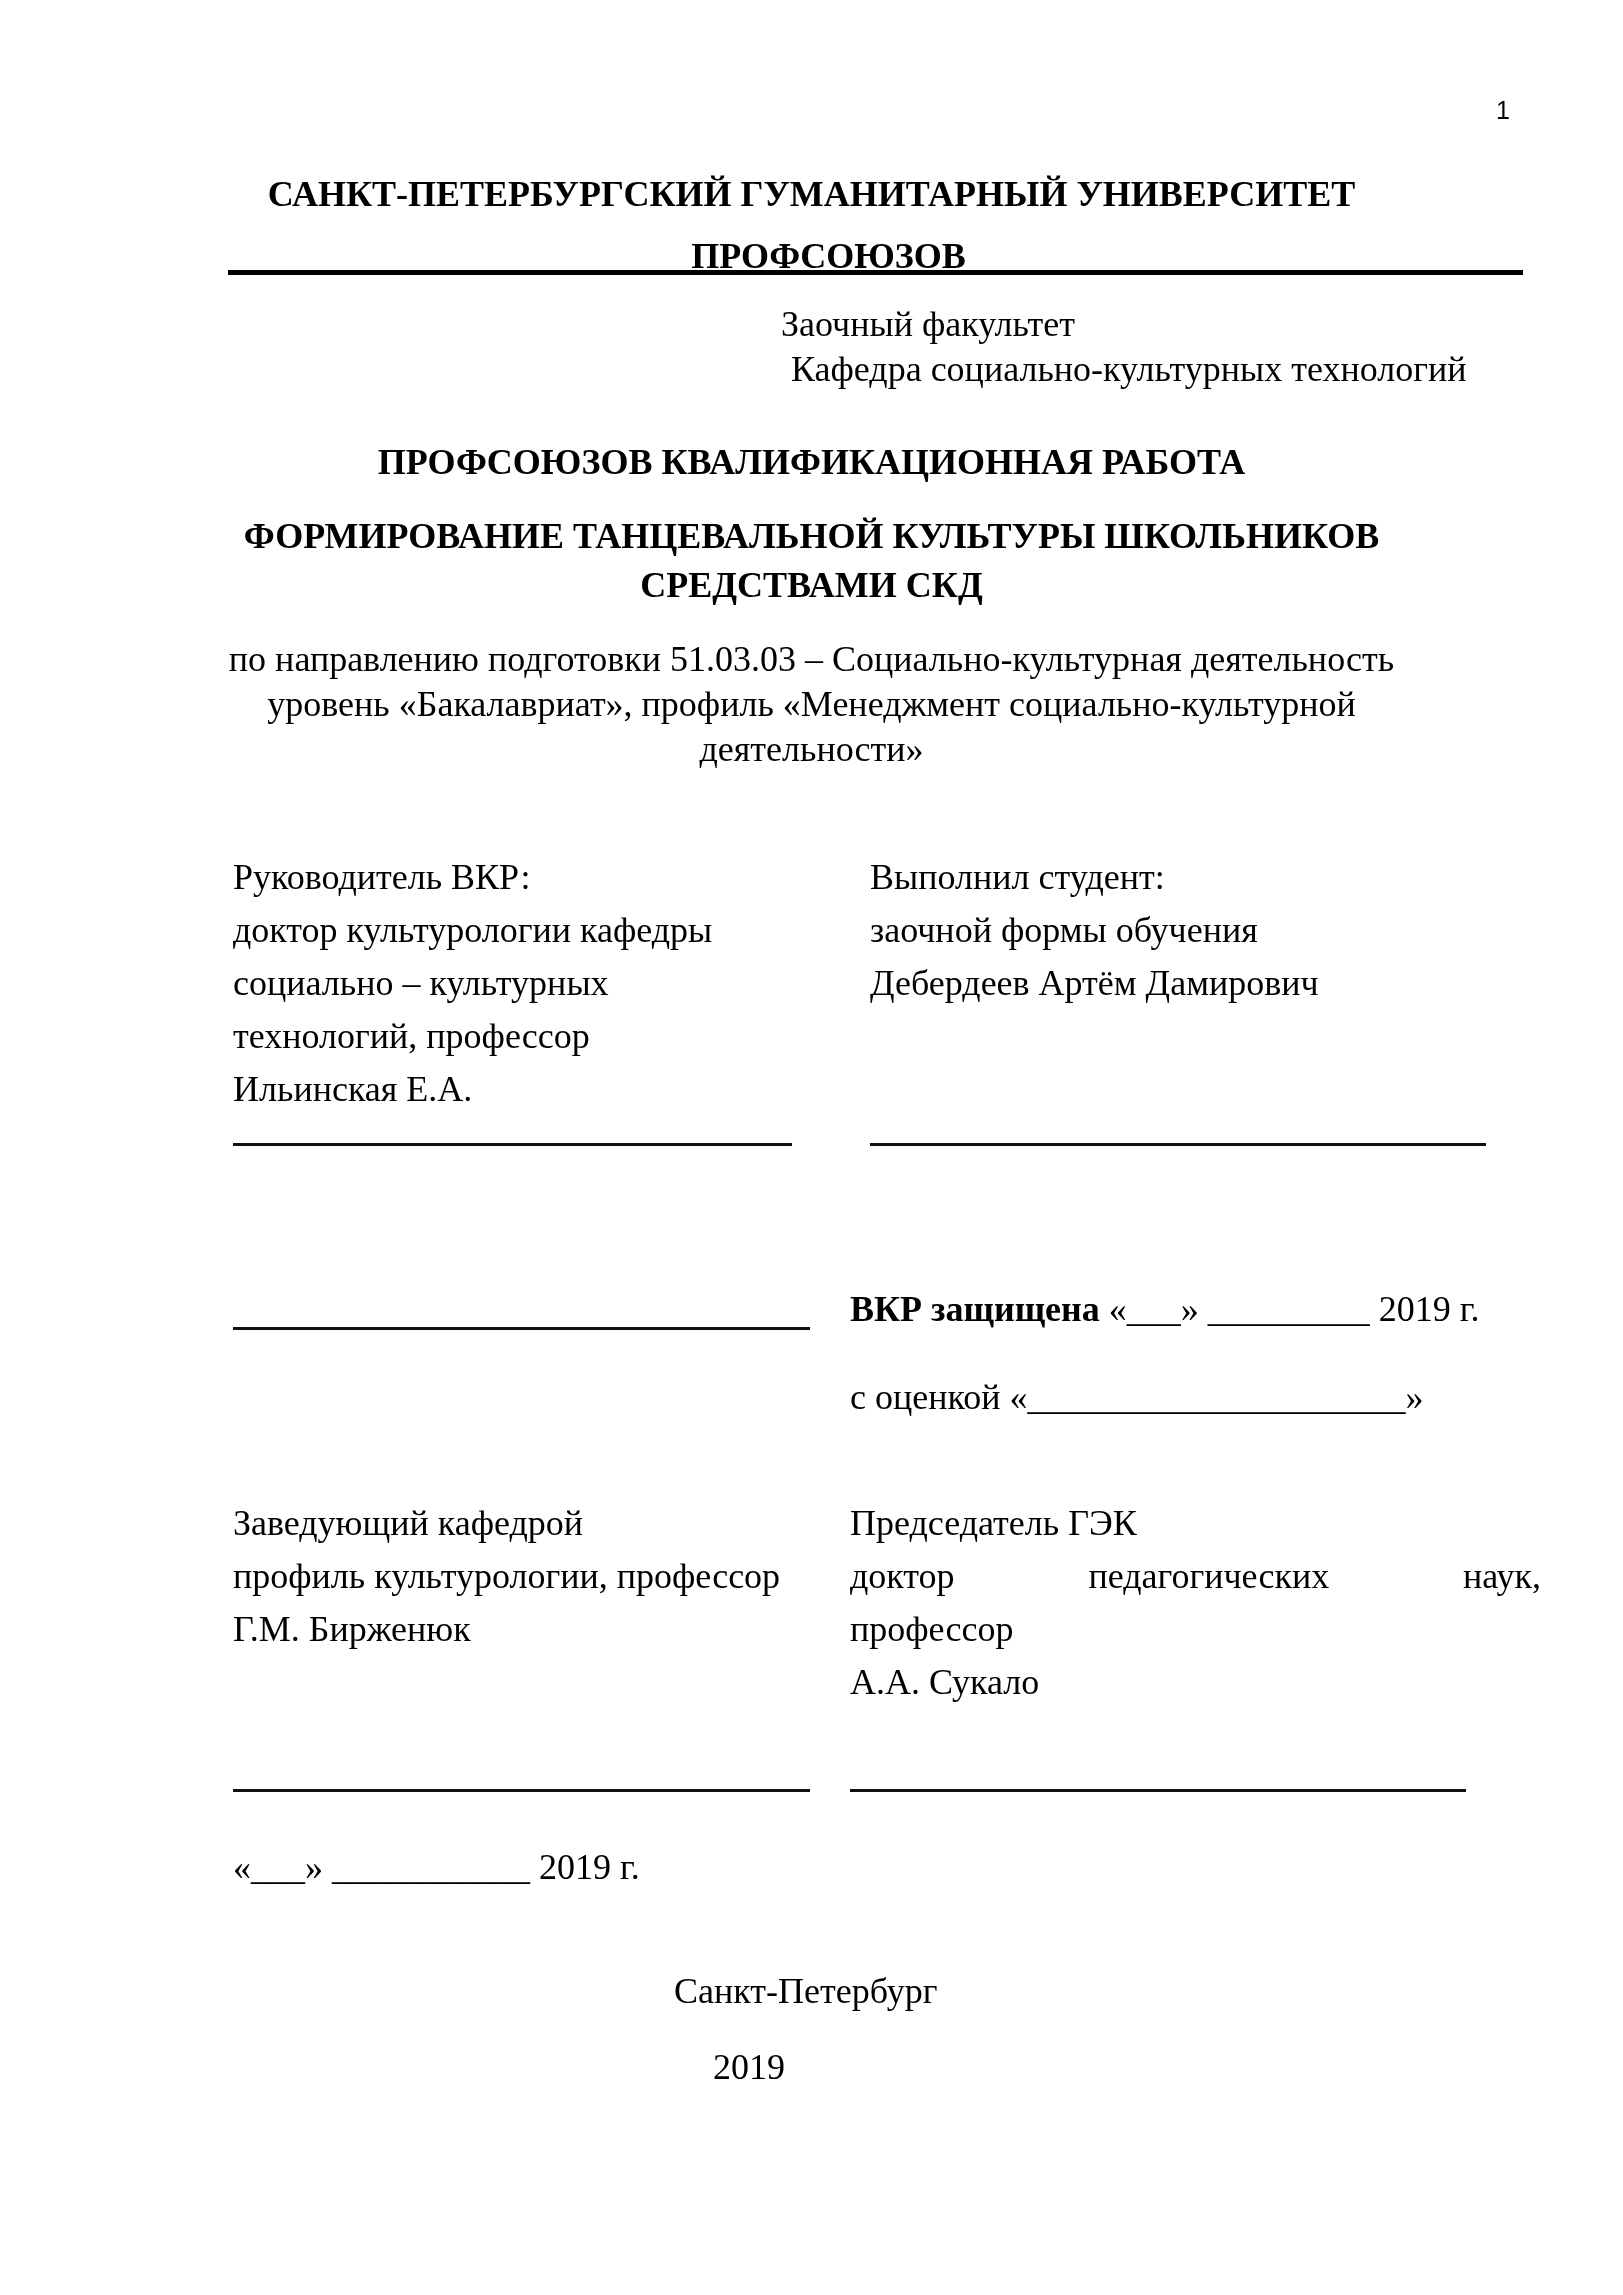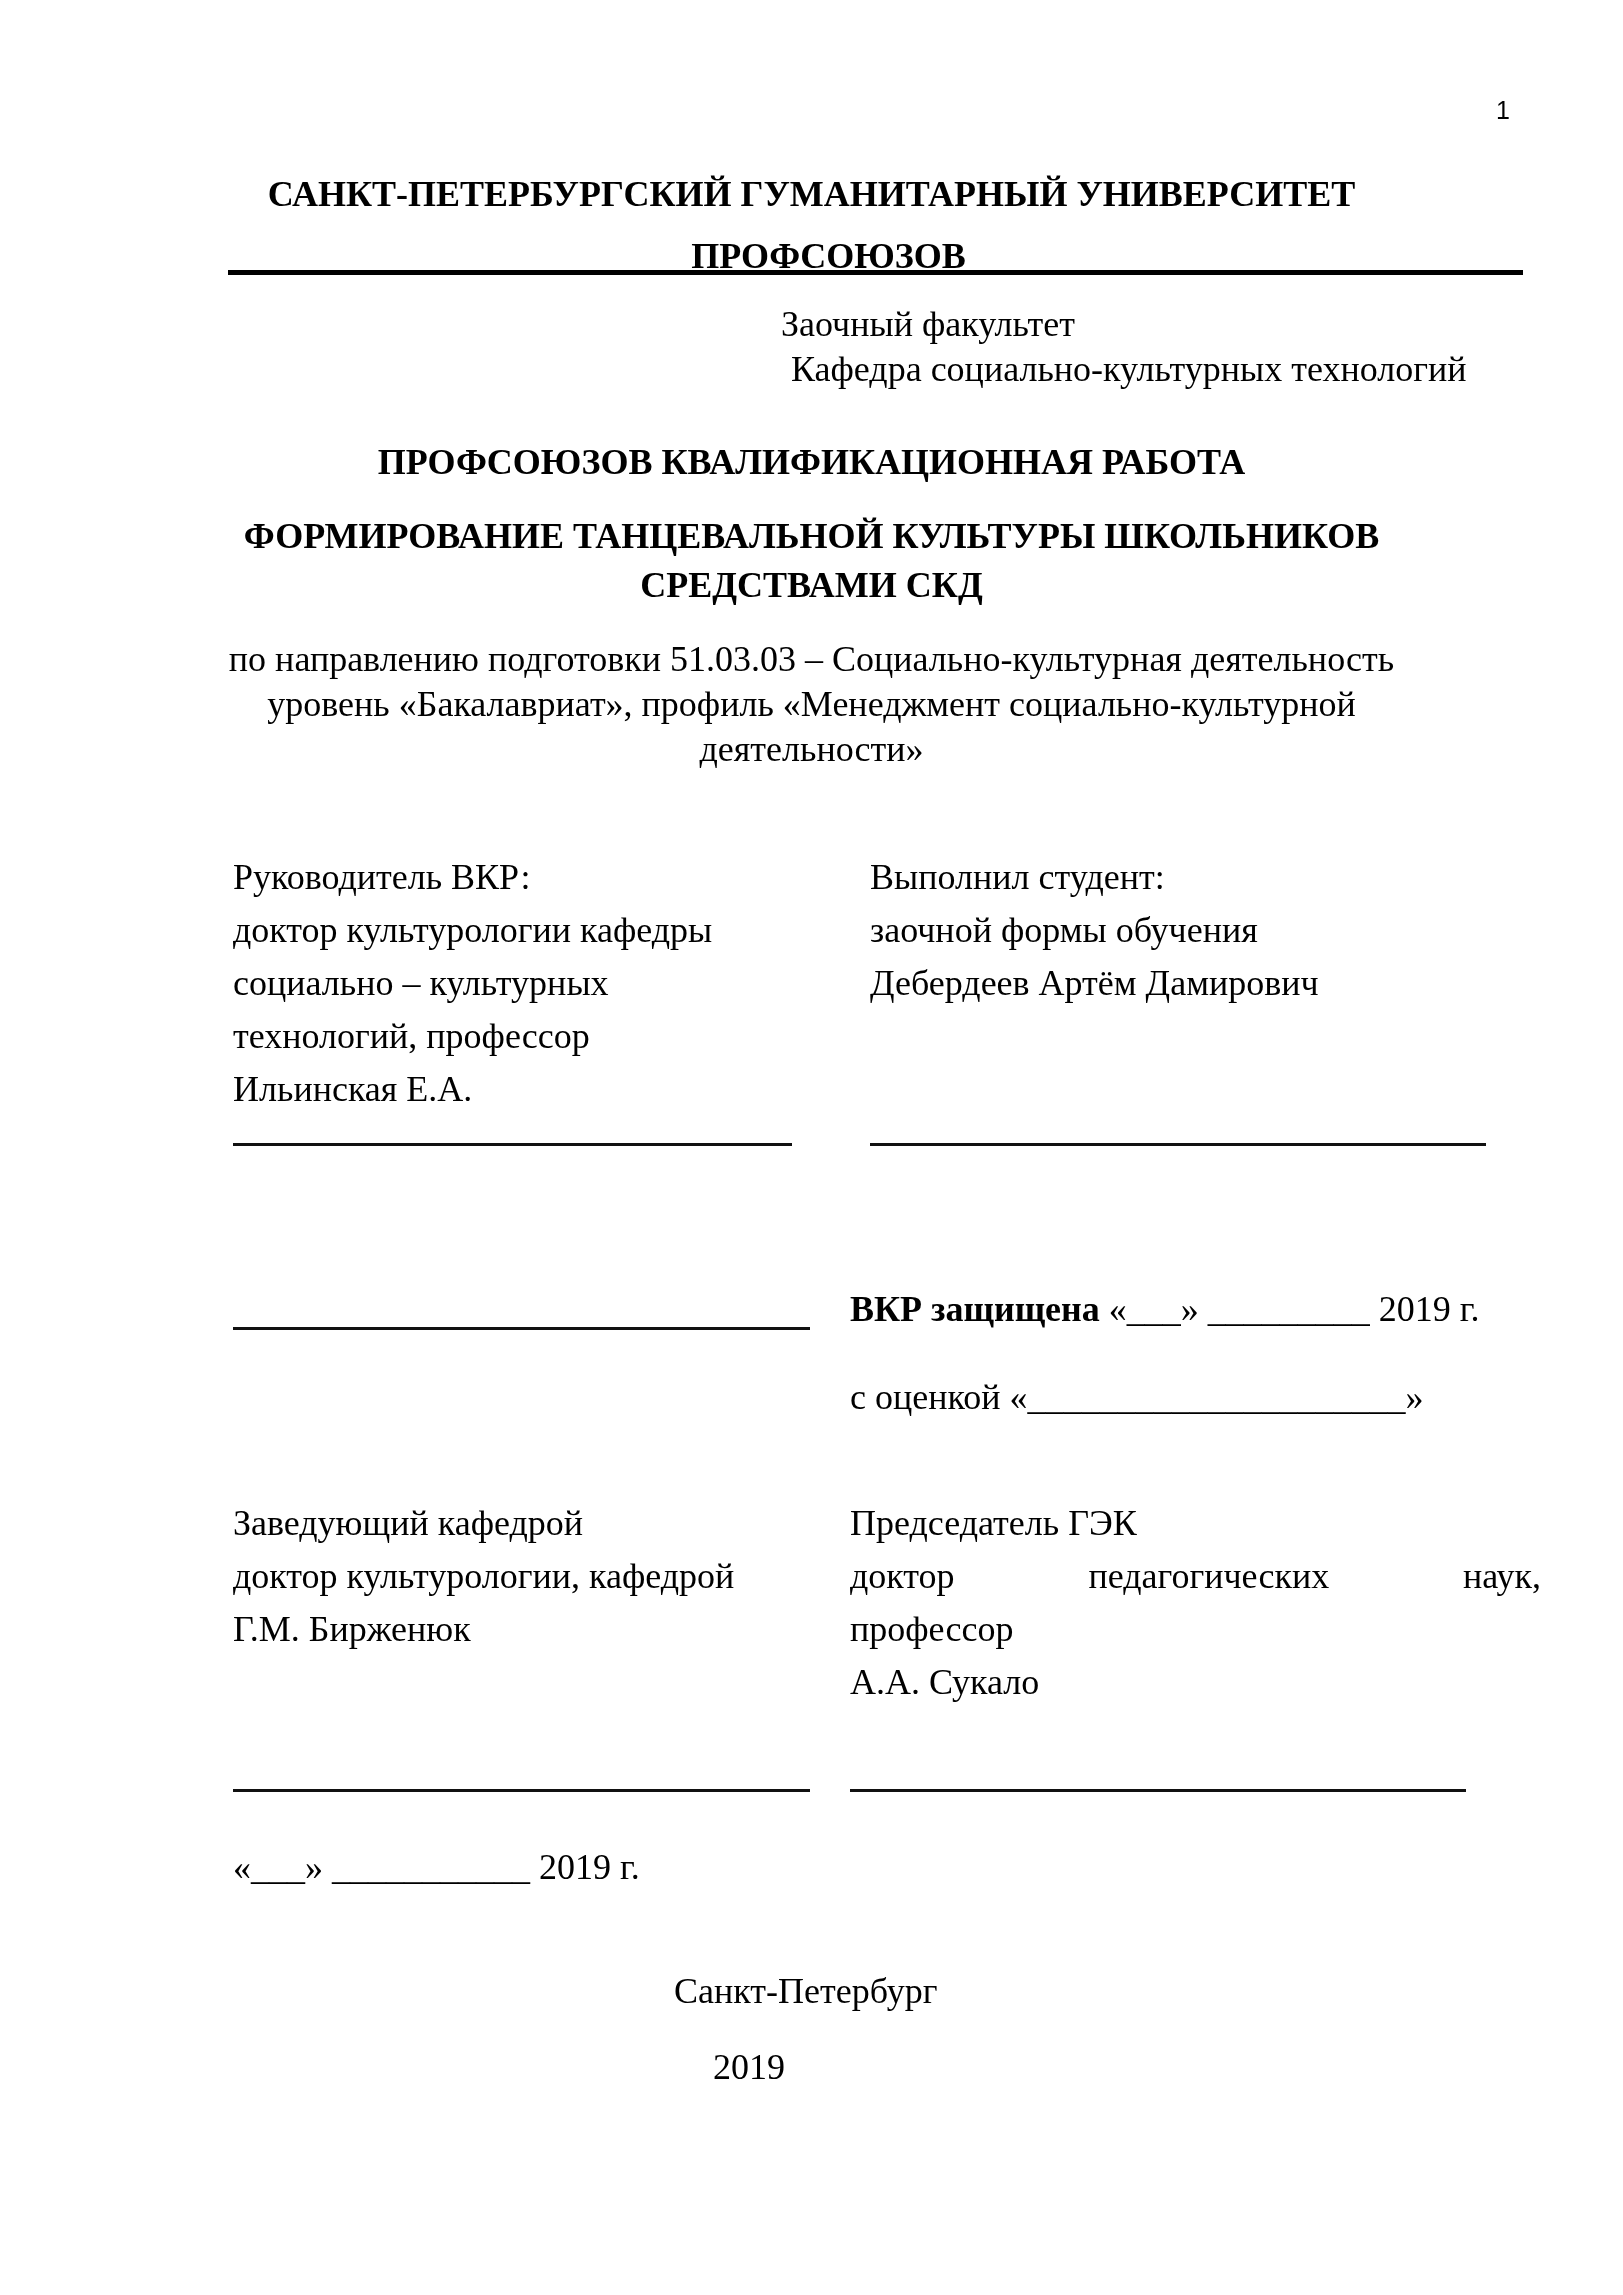--- a/index.html
+++ b/index.html
@@ -55,21 +55,21 @@
 
 <div class="line" style="left:233px; top:1327px; width:577px;"></div>
 <div class="abs t" style="left:850px; top:1287px;">
   <span class="b">ВКР защищена</span>
   <span>«___» _________ 2019 г.</span>
 </div>
 <div class="abs t" style="left:850px; top:1375px;">с оценкой «_____________________»</div>
 
 <div class="abs block" style="left:233px; top:1492px;">
   <div>Заведующий кафедрой</div>
-  <div>доктор культурологии, кафедрой</div>
+  <div>профиль культурологии, профессор</div>
   <div>Г.М. Бирженюк</div>
 </div>
 
 <div class="abs block" style="left:850px; top:1492px;">
   <div>Председатель ГЭК</div>
   <div class="justify">
     <span>доктор</span>
     <span>педагогических</span>
     <span>наук,</span>
   </div>

